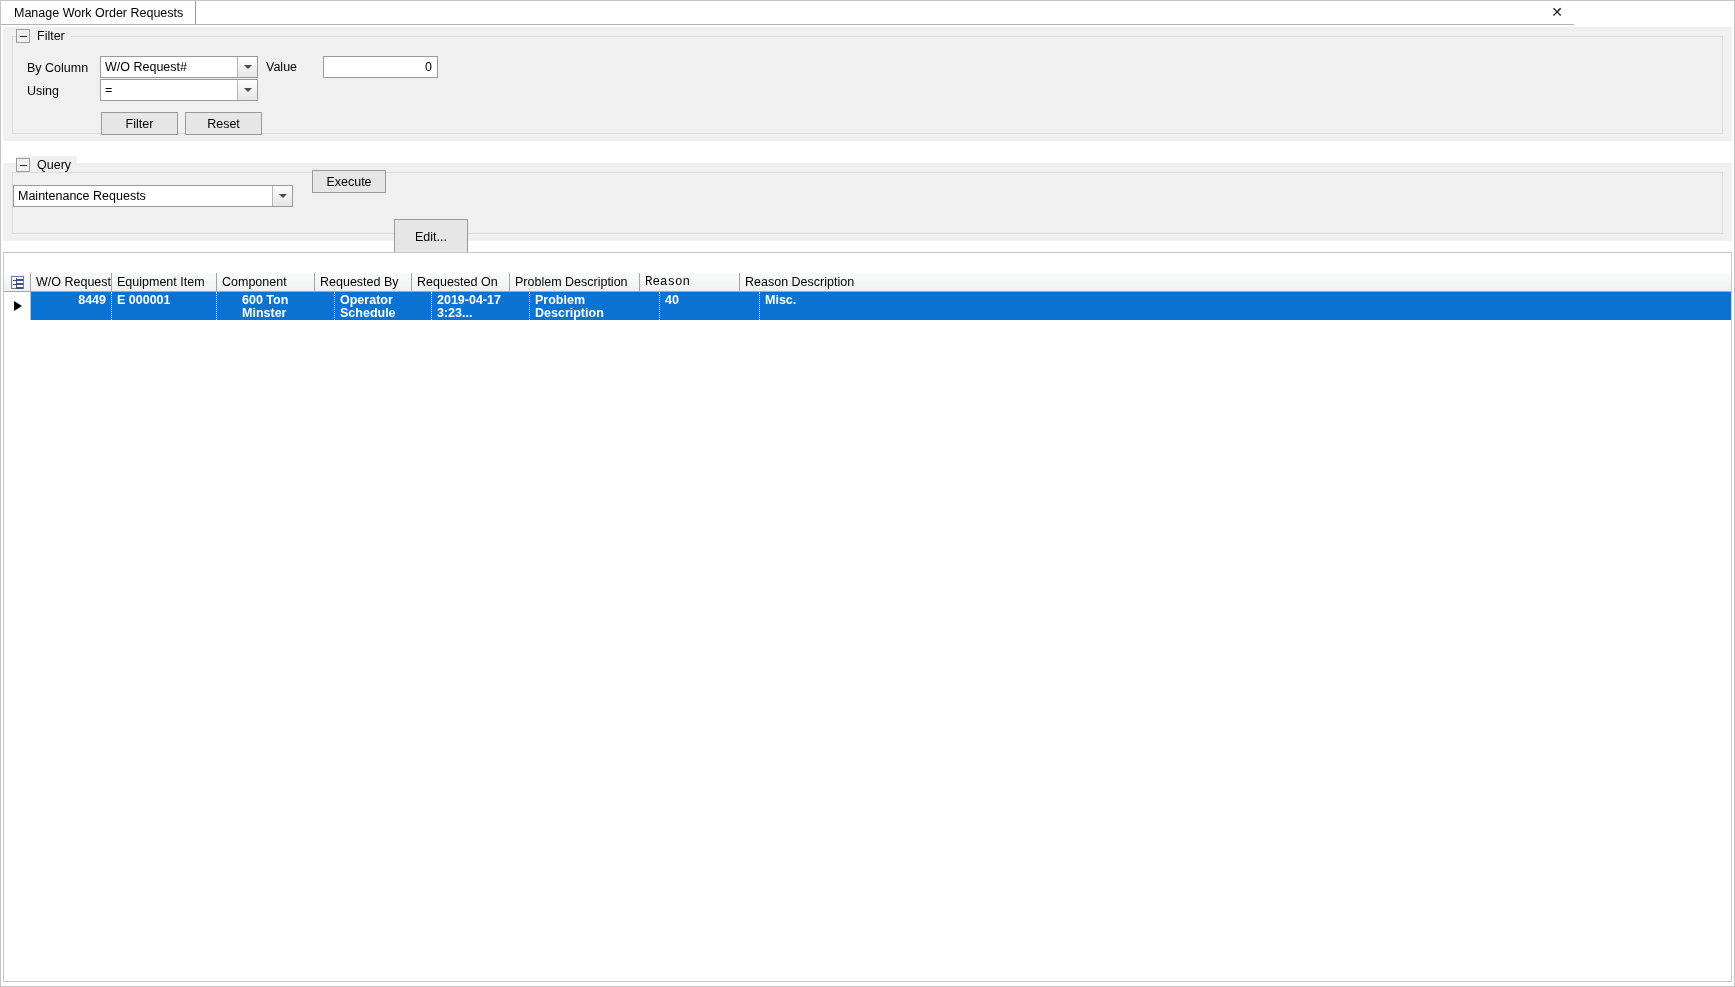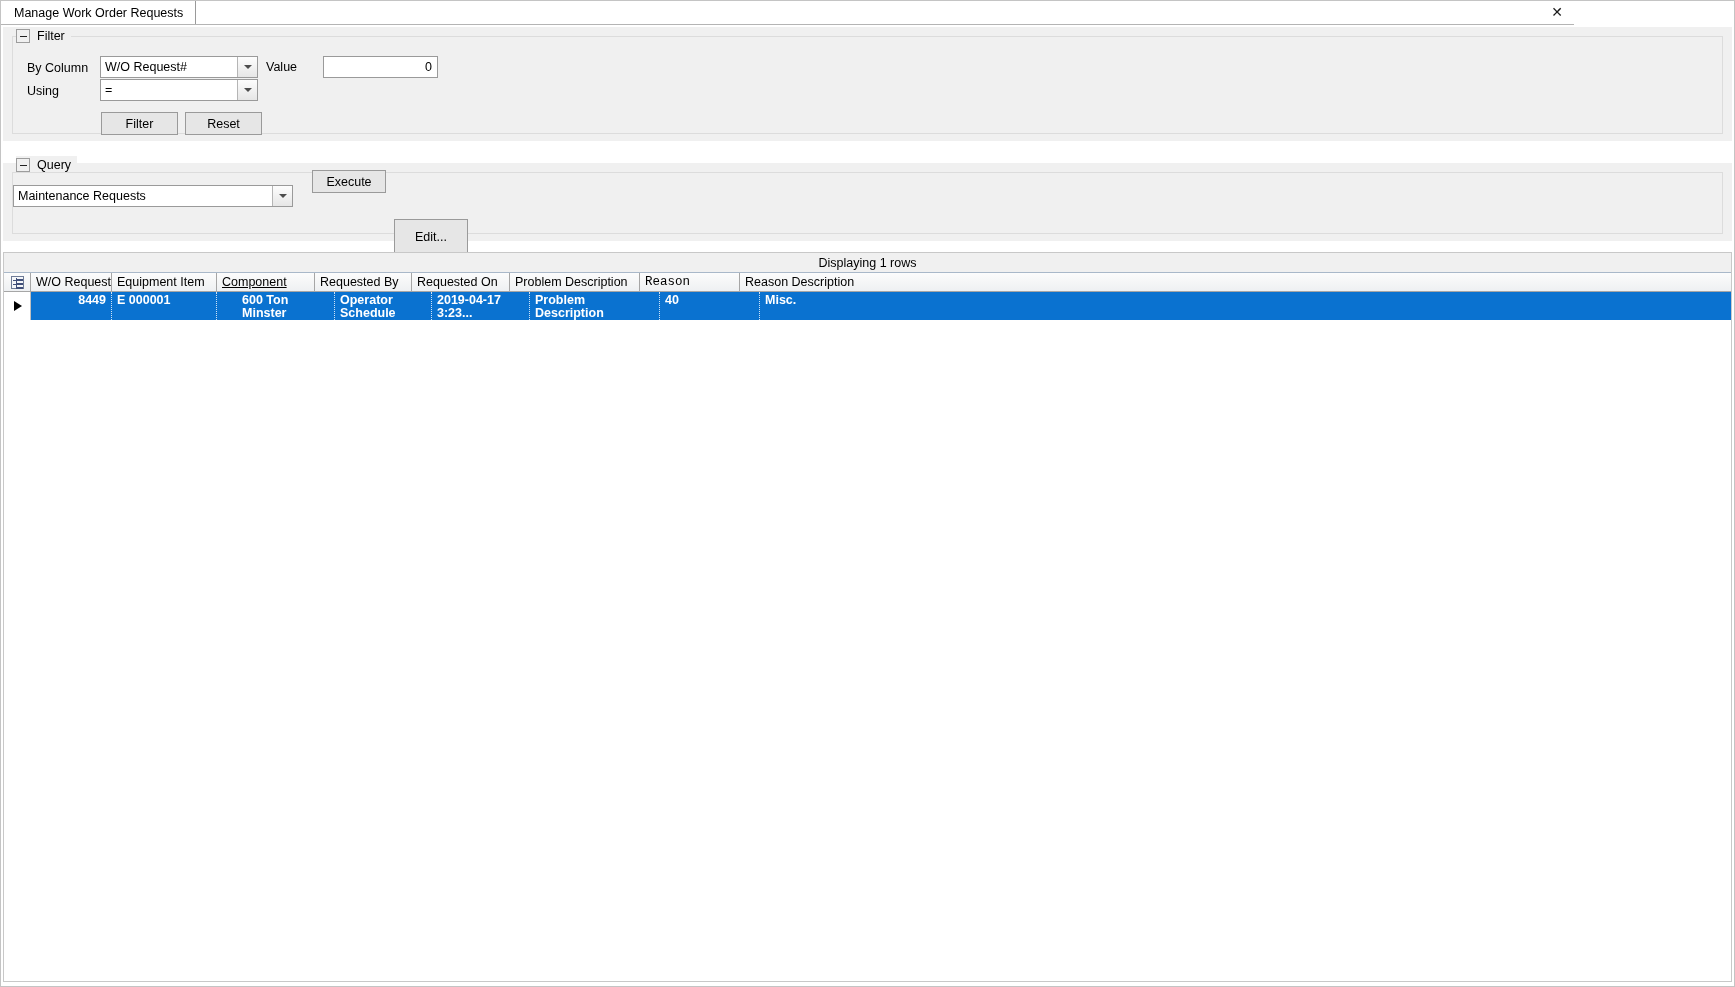--- a/index.html
+++ b/index.html
@@ -382,37 +382,36 @@
       <span class="chev"></span>
     </span>
   </div>
 
   <div class="btn" style="left:312px; top:170px; width:74px; height:23px;">Execute</div>
 
   <div class="btn" style="left:394px; top:186px; width:74px; height:36px;margin-top:33px;">Edit...</div>
 
   <div class="grid-wrap">
 
-    <div class="grid-status">Displaying 1 rows</div>
 
     <div class="grid-header">
       <div class="hdr-corner">
         <span class="selall">
           <i class="v"></i>
             <i class="h1"></i>
             <i class="h2"></i>
             <i class="h3"></i>
           <i class="a1"></i>
             <i class="a2"></i>
         </span>
       </div>
 
     <div class="hdr-cell" style="flex: 0 0 81px; width: 81px;">W/O Request#</div>
         <div class="hdr-cell" style="flex: 0 0 105px; width: 105px;">Equipment Item</div>
-        <div class="hdr-cell" style="flex: 0 0 98px; width: 98px; text-decoration: underline;">Component</div>
+        <div class="hdr-cell" style="flex: 0 0 98px; width: 98px;">Component</div>
         <div class="hdr-cell" style="flex: 0 0 97px; width: 97px;">Requested By</div>
         <div class="hdr-cell" style="flex: 0 0 98px; width: 98px;">Requested On</div>
         <div class="hdr-cell" style="flex: 0 0 130px; width: 130px;">Problem Description</div>
         <div class="hdr-cell" style="flex: 0 0 100px; width: 100px; font-family: Liberation Mono, monospace;">Reason</div>
         <div class="hdr-cell" style="flex: 0 0 1000px; width: 1000px;">Reason Description</div>
       </div>
 
   <div class="grid-row" style="top: 39px;">
         <div class="row-indicator">
           <span class="tri"></span>

